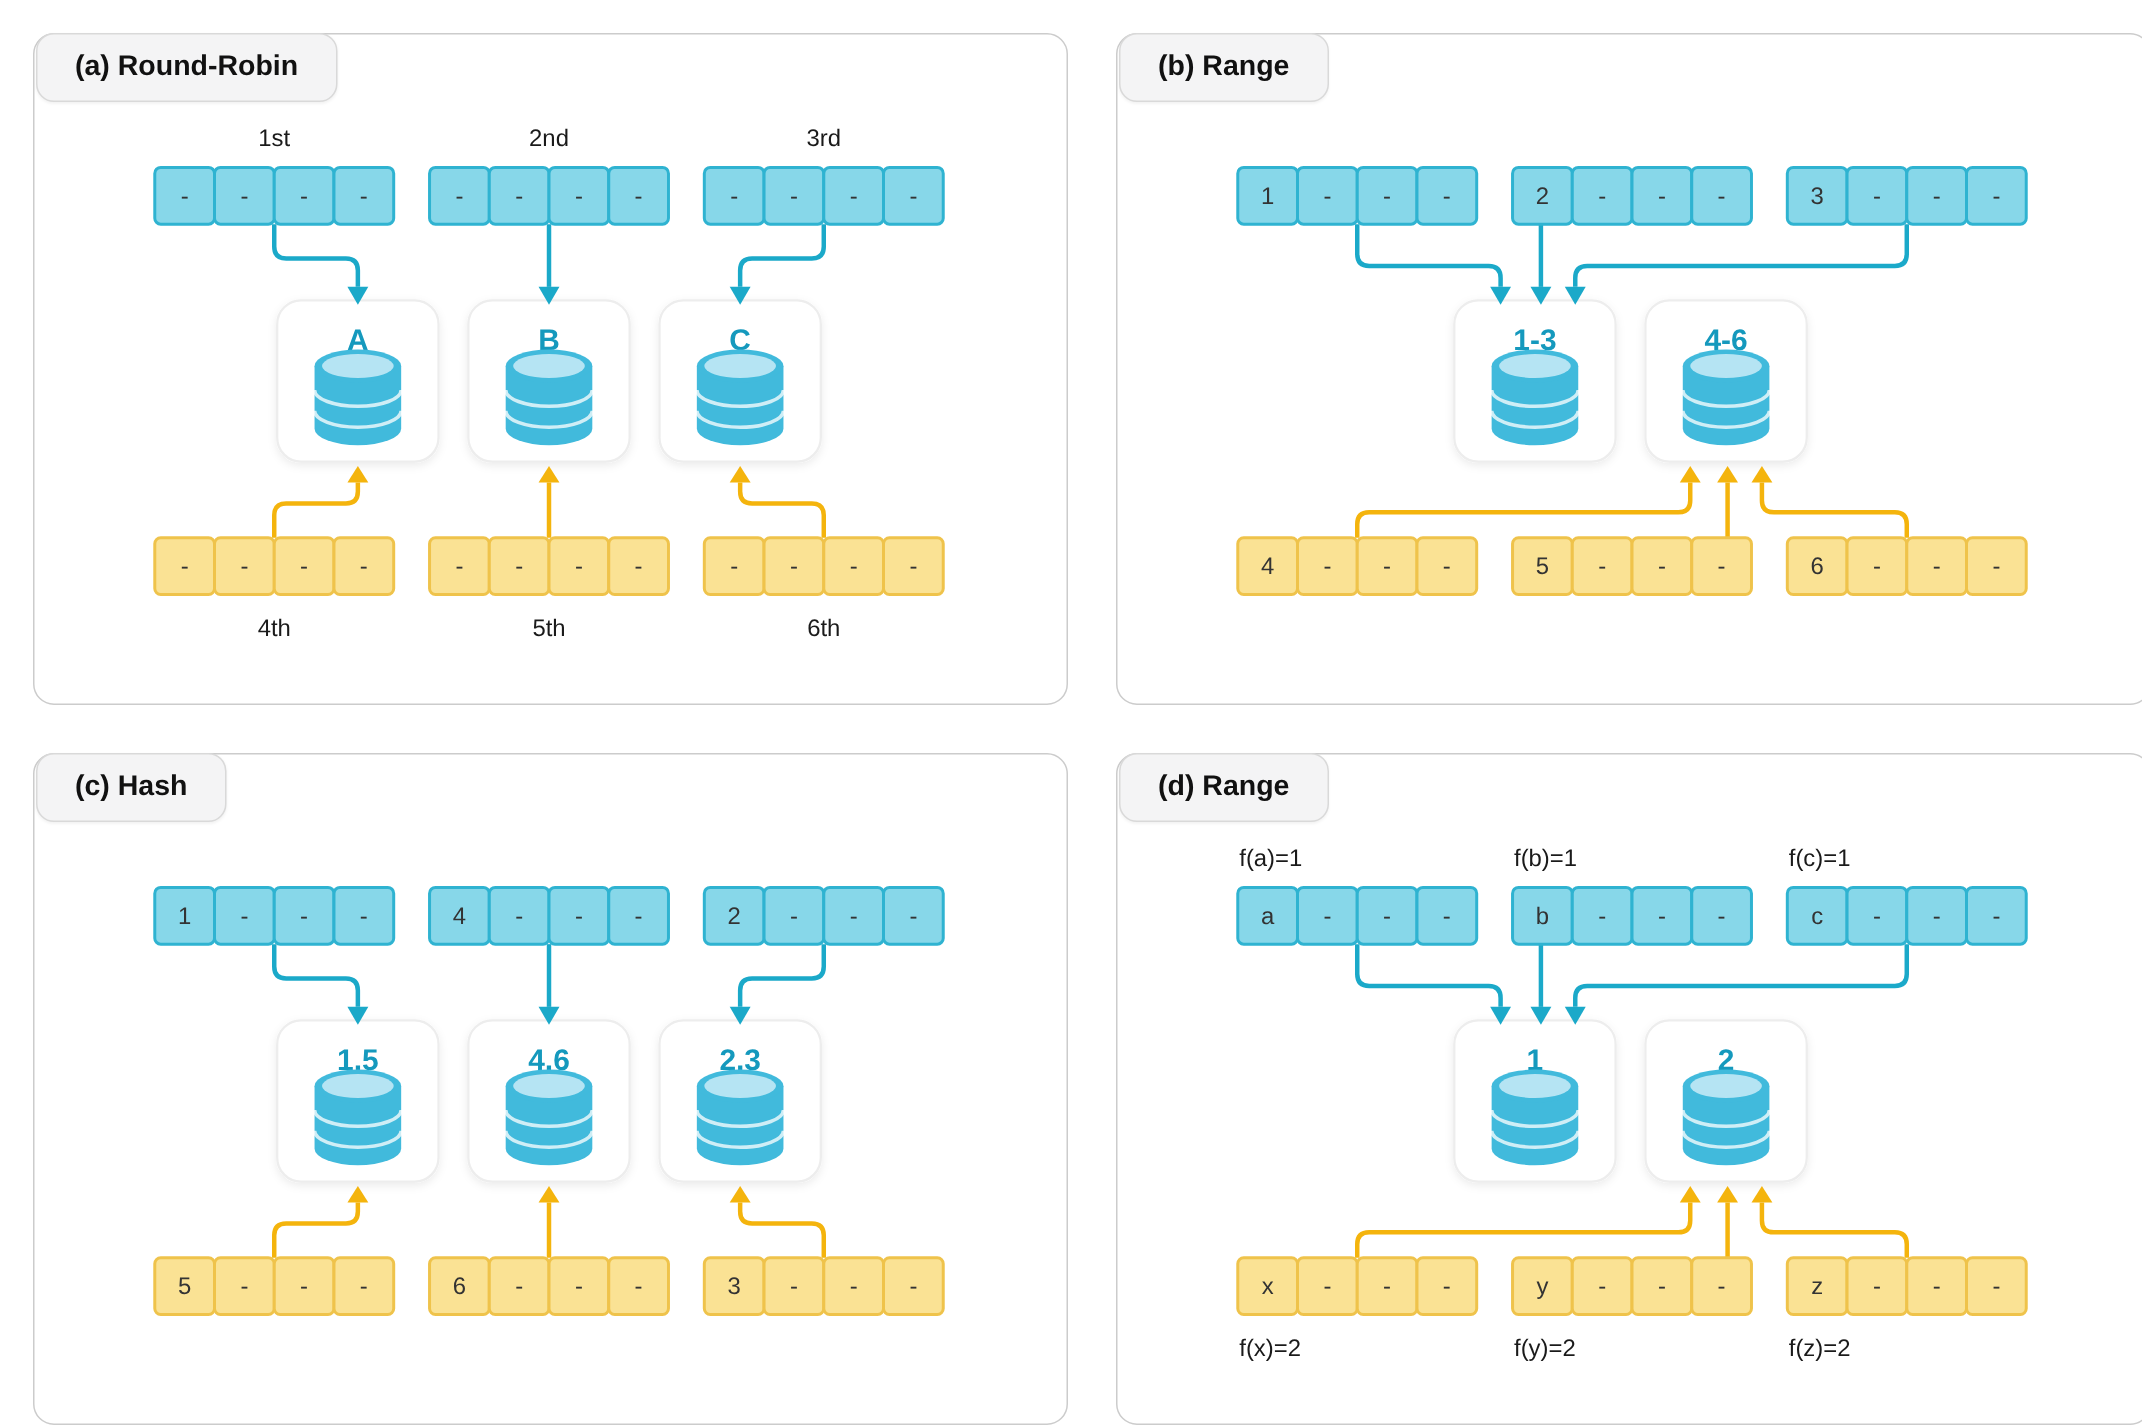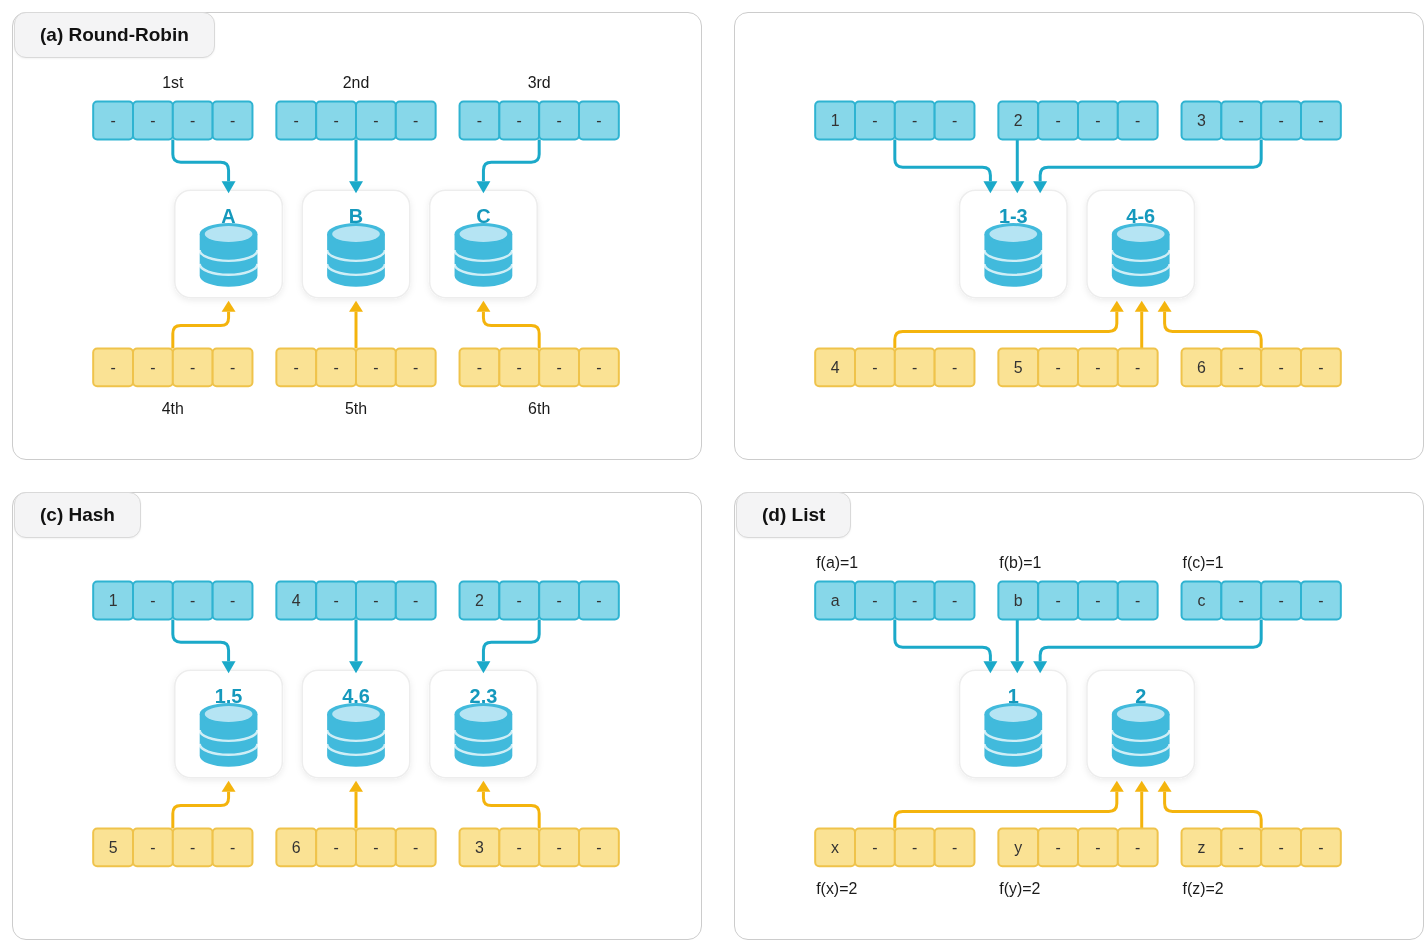--- a/index.html
+++ b/index.html
@@ -1,17 +1,17 @@
 <!DOCTYPE html>
 <html style="--panel-border: #CCCCCC; --chip-bg: #F4F4F5; --chip-border: #D9D9D9;"><head>
 <meta charset="utf-8">
 <style>
   html,body{margin:0;padding:0;background:#ffffff;}
   body{width:1428px;height:950px;overflow:hidden;font-family:"Liberation Sans",sans-serif;}
-  .page{position:relative;box-sizing:border-box;width:1428px;height:950px;padding:12px;
+  .page{position:relative;box-sizing:border-box;width:1428px;height:950px;padding:22px;
         display:grid;grid-template-columns:690px 690px;grid-template-rows:448px 448px;
         column-gap:32px;row-gap:32px;}
   .panel{position:relative;box-sizing:border-box;background:#fff;
          border:1px solid var(--panel-border,#ccc);border-radius:14px;}
   .chip{position:absolute;top:-1px;left:1px;z-index:2;
         background:var(--chip-bg,#f4f4f5);border:1px solid var(--chip-border,#d9d9d9);
         border-radius:12px;padding:11px 25px;font-size:19px;font-weight:700;color:#111;
         box-shadow:0 1px 2px rgba(0,0,0,.05);white-space:nowrap;}
   svg.diagram{position:absolute;inset:0;width:100%;height:100%;display:block;}
   svg.diagram text{font-family:"Liberation Sans",sans-serif;}
@@ -149,20 +149,21 @@
           <rect x="528" y="337" width="40" height="38" rx="4" fill="#FAE294" stroke="#EFC34B" stroke-width="2"></rect>
           <text x="548" y="361.5" text-anchor="middle" font-size="16" fill="#333333">-</text>
           <rect x="568" y="337" width="40" height="38" rx="4" fill="#FAE294" stroke="#EFC34B" stroke-width="2"></rect>
           <text x="588" y="361.5" text-anchor="middle" font-size="16" fill="#333333">-</text>
           <text x="528" y="403" text-anchor="middle" font-size="16" fill="#1A1A1A">6th</text>
         </g>
       </svg>
   </section>
 
   <section class="panel">
+    <div class="chip">(b) Range</div>
     <svg class="diagram" viewBox="0 0 690 448">
         <defs>
           <filter id="ds1" x="-30%" y="-30%" width="160%" height="160%">
             <feDropShadow dx="0" dy="2" stdDeviation="3" flood-color="#000000" flood-opacity="0.08"></feDropShadow>
           </filter>
         </defs>
         <g>
           <rect x="225" y="178" width="108" height="108" rx="16" fill="#ffffff" stroke="#EDEDED" stroke-width="1.5" filter="url(#ds1)"></rect>
           <text x="279" y="211" text-anchor="middle" font-size="20" font-weight="700" fill="#1599BD">1-3</text>
           <g>
@@ -393,21 +394,21 @@
           <text x="508" y="361.5" text-anchor="middle" font-size="16" fill="#333333">-</text>
           <rect x="528" y="337" width="40" height="38" rx="4" fill="#FAE294" stroke="#EFC34B" stroke-width="2"></rect>
           <text x="548" y="361.5" text-anchor="middle" font-size="16" fill="#333333">-</text>
           <rect x="568" y="337" width="40" height="38" rx="4" fill="#FAE294" stroke="#EFC34B" stroke-width="2"></rect>
           <text x="588" y="361.5" text-anchor="middle" font-size="16" fill="#333333">-</text>
         </g>
       </svg>
   </section>
 
   <section class="panel">
-    <div class="chip">(d) List</div>
+    <div class="chip">(d) Range</div>
     <svg class="diagram" viewBox="0 0 690 448">
         <defs>
           <filter id="ds3" x="-30%" y="-30%" width="160%" height="160%">
             <feDropShadow dx="0" dy="2" stdDeviation="3" flood-color="#000000" flood-opacity="0.08"></feDropShadow>
           </filter>
         </defs>
         <g>
           <rect x="225" y="178" width="108" height="108" rx="16" fill="#ffffff" stroke="#EDEDED" stroke-width="1.5" filter="url(#ds3)"></rect>
           <text x="279" y="211" text-anchor="middle" font-size="20" font-weight="700" fill="#1599BD">1</text>
           <g>

